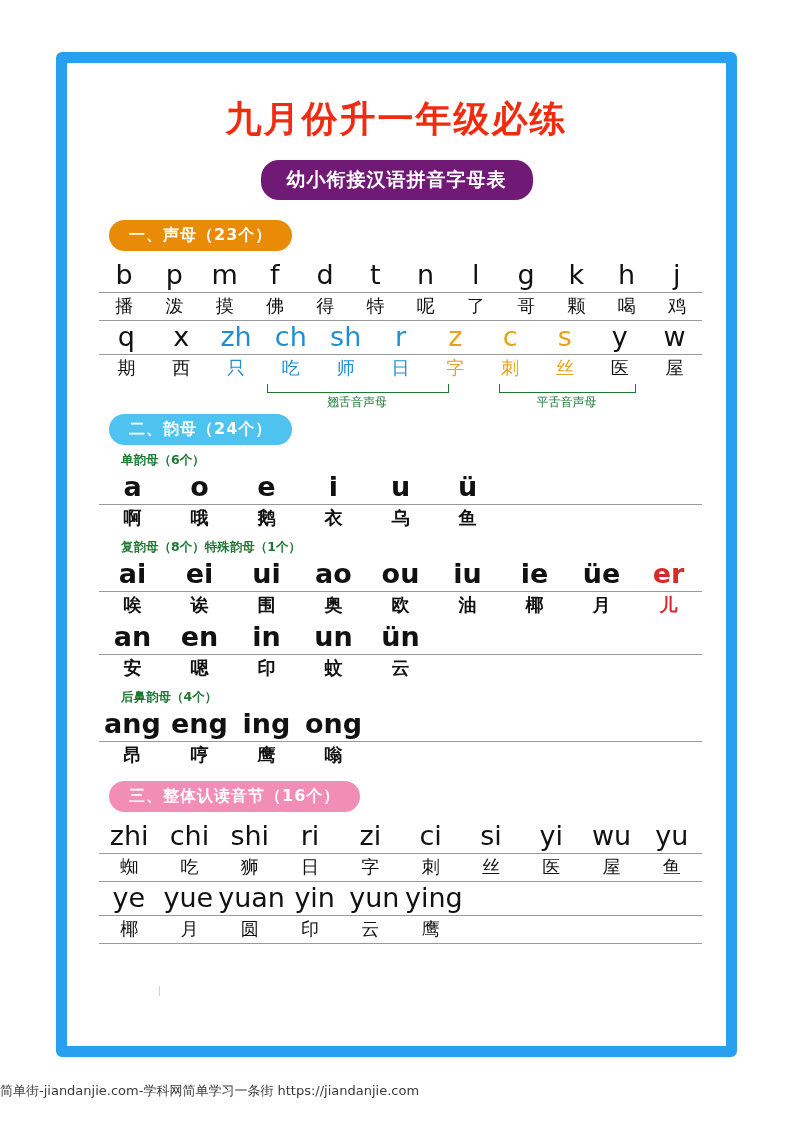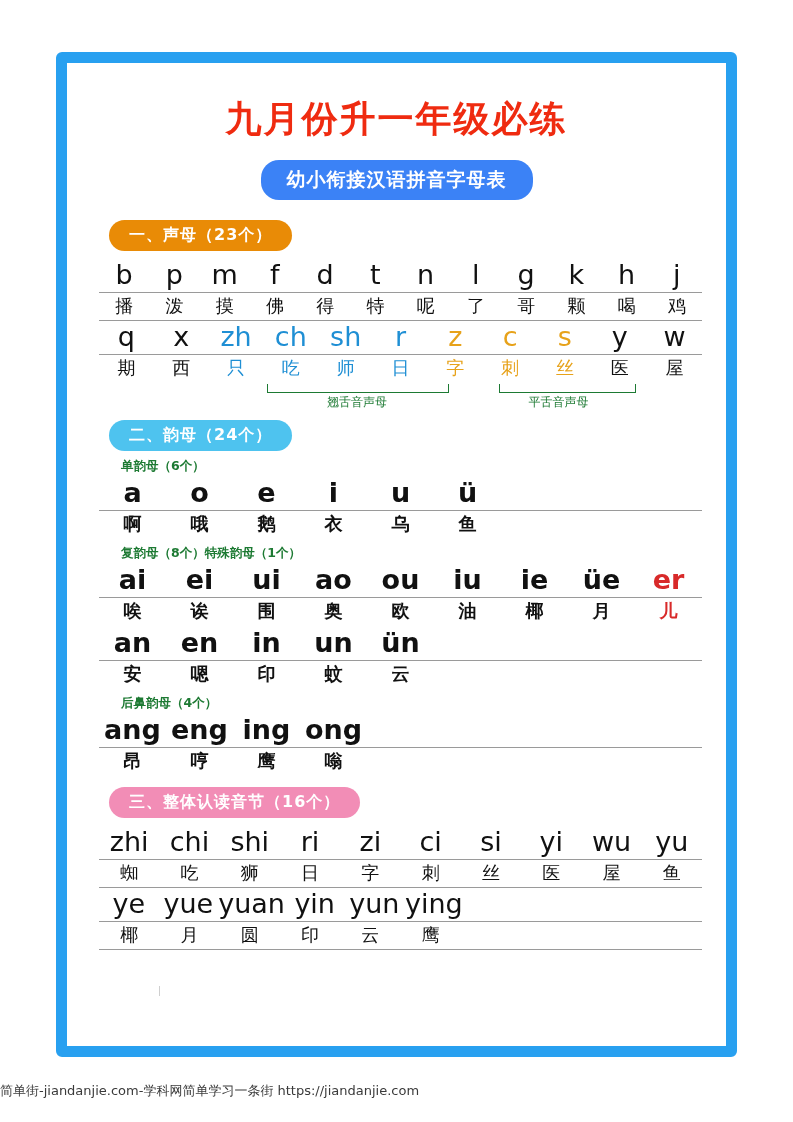--- a/index.html
+++ b/index.html
@@ -47,21 +47,21 @@
     letter-spacing: 2px;
     margin-top: 14px;
     font-family: "DejaVu Sans", sans-serif;
   }
   .sub-title-wrap {
     display: flex;
     justify-content: center;
     margin-top: 16px;
   }
   .sub-title {
-    background: #3b82f6;
+    background: #701a75;
     color: #ffffff;
     font-size: 19px;
     font-weight: bold;
     padding: 7px 26px;
     border-radius: 18px;
     letter-spacing: 1px;
     font-family: "DejaVu Sans", sans-serif;
   }
   .section-head {
     display: flex;
@@ -236,25 +236,25 @@
           <div class="cell han c-orange">刺</div>
           <div class="cell han c-orange">丝</div>
           <div class="cell han c-black">医</div>
           <div class="cell han c-black">屋</div>
         </div>
 
         <div class="brackets">
           <div class="bracket" style="left:168px; width:180px;"></div>
           <div class="bracket-label" style="left:168px; width:180px;">翘舌音声母</div>
           <div class="bracket" style="left:400px; width:135px;"></div>
-          <div class="bracket-label" style="left:392px; width:135px;">平舌音声母</div>
-        </div>
-      </div>
-
-      <div class="section-head" style="margin-top:6px;">
+          <div class="bracket-label" style="left:400px; width:135px;">平舌音声母</div>
+        </div>
+      </div>
+
+      <div class="section-head" style="margin-top:0;">
         <div class="pill blue">二、韵母（24个）</div>
       </div>
 
       <div class="blk pad-l">
         <div class="mini-label">单韵母（6个）</div>
         <div class="line-row">
           <div class="cell pin c-black">a</div>
           <div class="cell pin c-black">o</div>
           <div class="cell pin c-black">e</div>
           <div class="cell pin c-black">i</div>

